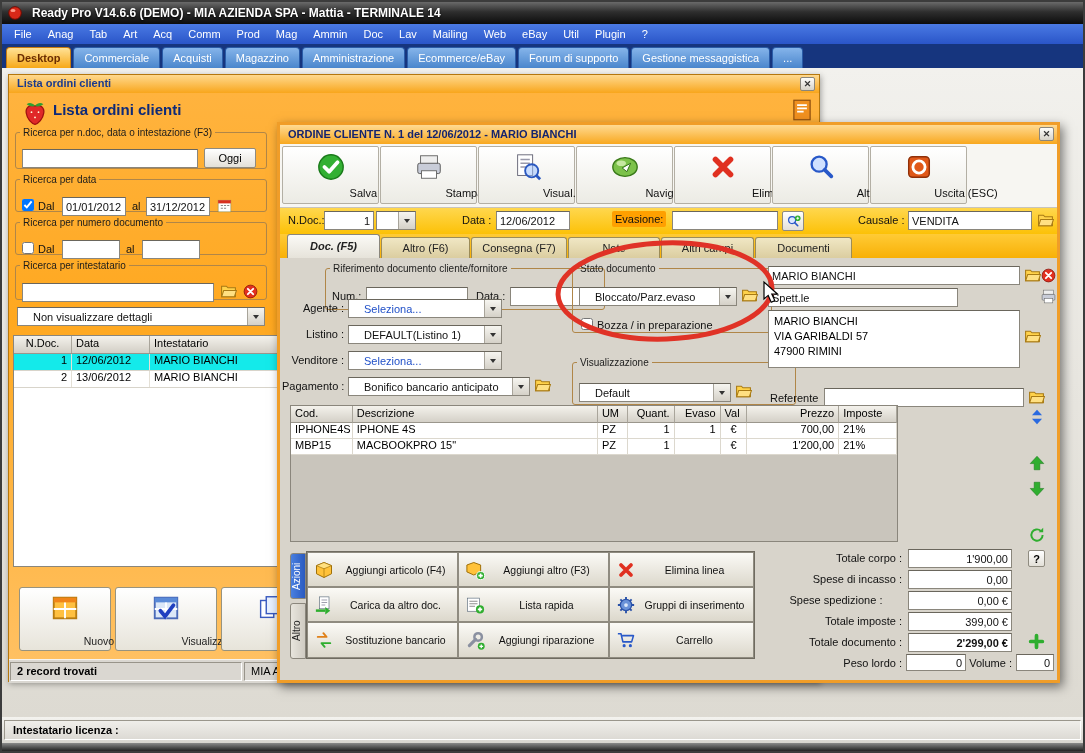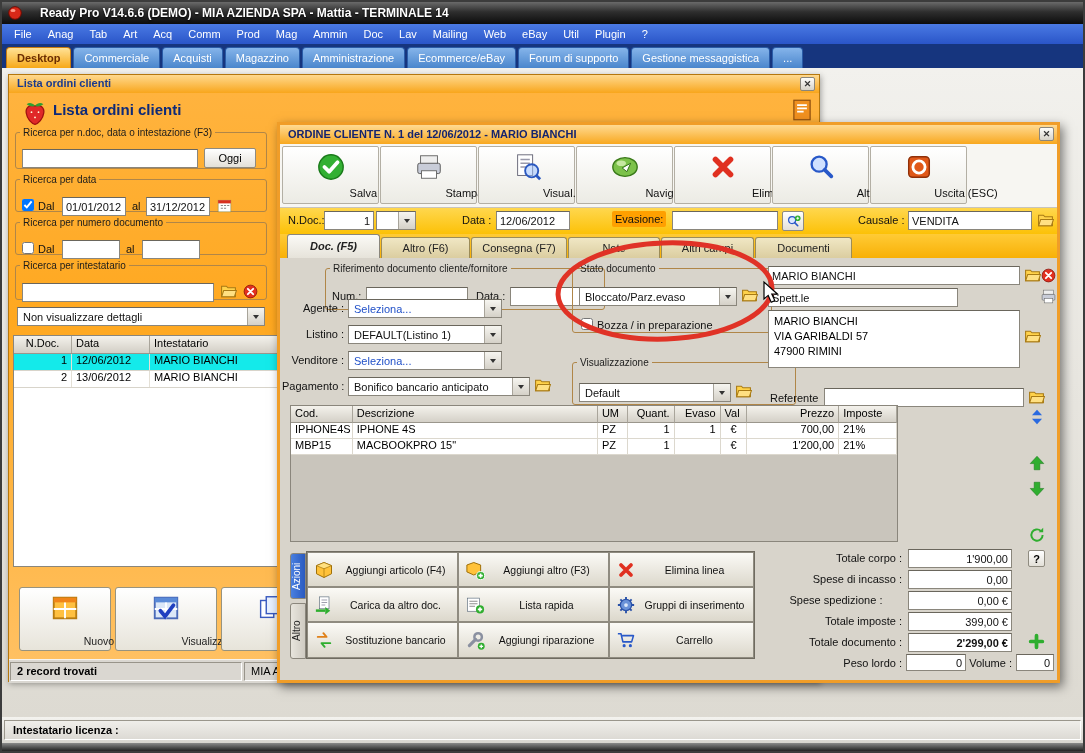--- a/index.html
+++ b/index.html
@@ -1,31 +1,31 @@
 <!DOCTYPE html>
 <html><head>
 <meta charset="utf-8">
 <style>
   * { margin:0; padding:0; box-sizing:border-box; font-family:"Liberation Sans", sans-serif; }
   html,body { width:1085px; height:753px; overflow:hidden; background:#000; }
   .abs { position:absolute; }
   .app { position:relative; width:1085px; height:753px; background:#e9e8e4; border:2px solid #3c3c3c; overflow:hidden; }
 
-  .titlebar { left:0; top:0; width:100%; height:22px; background:linear-gradient(#6a6a6a,#2e2e2e 45%,#0c0c0c); display:flex; align-items:center; gap:18px; padding-left:6px; }
+  .titlebar { left:0; top:0; width:100%; height:22px; background:linear-gradient(#6a6a6a,#2e2e2e 45%,#0c0c0c); display:flex; align-items:center; gap:10px; padding-left:6px; }
   .titlebar .t { color:#fff; font-size:12px; font-weight:bold; text-shadow:0 1px 2px #000; }
   .menubar { left:0; top:22px; width:100%; height:20px; background:linear-gradient(#4a7ae4,#2a55c8); display:flex; align-items:center; padding-left:4px; }
   .menu-item { color:#fff; font-size:11px; padding:0 8px; line-height:20px; cursor:default; }
   .tabstrip { left:0; top:42px; width:100%; height:24px; background:#16357e; display:flex; align-items:flex-end; padding-left:4px; gap:2px; }
   .wtab { height:21px; line-height:20px; padding:0 10px; font-size:11px; color:#fff; background:linear-gradient(#85b4ea,#4a86cc); border:1px solid #2a5ca8; border-bottom:none; border-radius:4px 4px 0 0; white-space:nowrap; }
   .wtab.active { background:linear-gradient(#ffe296,#f7a818); color:#6b2d00; font-weight:bold; border-color:#c87c10; }
 
   .workspace { left:0; top:66px; width:1085px; height:649px; background:linear-gradient(#f2f1ed,#dddad2); }
 
   .input { position:absolute; background:#fff; border:1px solid #8a867c; border-top-color:#6a665c; font-size:11px; height:19px; padding:1px 3px; color:#111; }
-  .dd { position:absolute; background:#fff; border:1px solid #8a867c; border-top-color:#6a665c; height:19px; font-size:11px; color:#111; display:flex; align-items:center; padding-left:5px; }
+  .dd { position:absolute; background:#fff; border:1px solid #8a867c; border-top-color:#6a665c; height:19px; font-size:11px; color:#111; display:flex; align-items:center; padding-left:15px; }
   .dd .val { white-space:nowrap; overflow:hidden; padding-right:18px; }
   .dd .arr { position:absolute; right:0; top:0; bottom:0; width:17px; background:linear-gradient(#f6f5f0,#d5d1c8); border-left:1px solid #a8a49a; display:flex; align-items:center; justify-content:center; }
   .tri { width:0; height:0; border-left:3.5px solid transparent; border-right:3.5px solid transparent; border-top:4px solid #333; }
   .blue-val { color:#2050c8; }
   fieldset { position:absolute; border:1px solid #b08648; border-radius:3px; }
   fieldset legend { font-size:10px; color:#1c1c1c; padding:0 3px; margin-left:4px; white-space:nowrap; }
   .lbl { position:absolute; font-size:11px; color:#111; white-space:nowrap; }
   .closebox { position:absolute; width:15px; height:14px; background:linear-gradient(#fdfdfb,#d6d2c8); border:1px solid #8a867c; border-radius:2px; font-size:9px; line-height:12px; text-align:center; color:#333; font-weight:bold; }
   .chk { position:absolute; width:12px; height:12px; }
   .ibtn { position:absolute; display:flex; align-items:center; justify-content:center; background:linear-gradient(#fff,#e3e0d8); border:1px solid #8f8b80; border-radius:2px; font-size:11px; }

